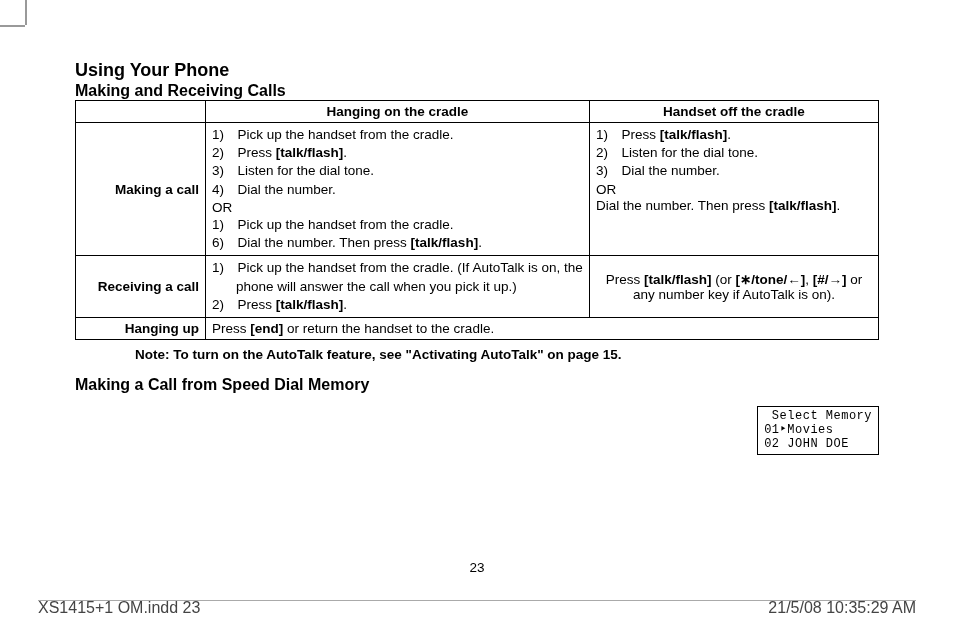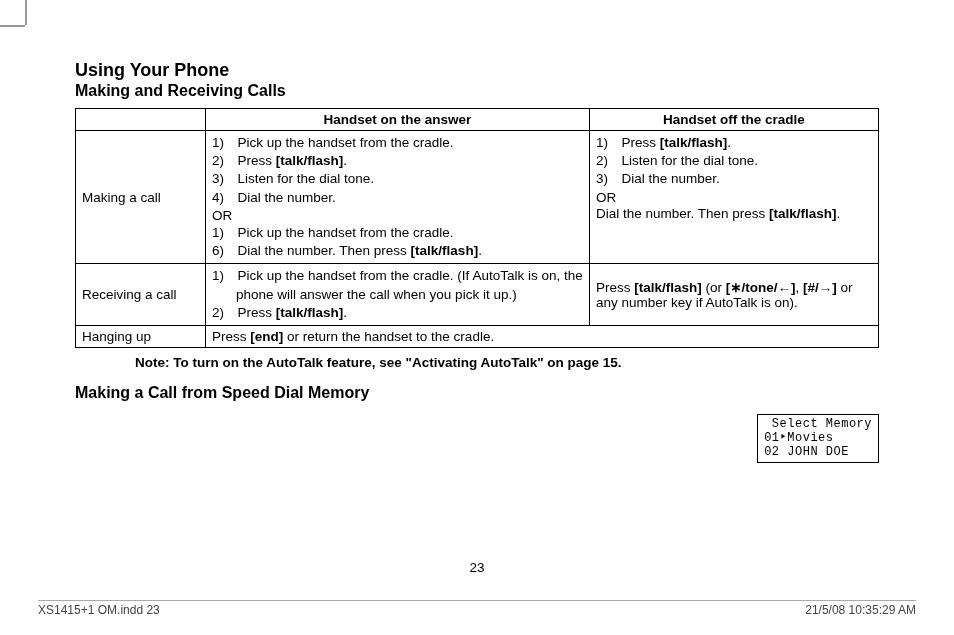--- a/index.html
+++ b/index.html
@@ -34,42 +34,42 @@
       background: #999;
     }
     h1 {
       font-size: 18px;
       font-weight: bold;
       margin-bottom: 1px;
     }
     h2 {
       font-size: 16px;
       font-weight: bold;
-      margin-bottom: 8px;
     }
     table {
       width: 100%;
       border-collapse: collapse;
       font-size: 13.5px;
     }
     th, td {
       border: 1px solid #000;
       padding: 3px 6px;
       vertical-align: top;
       text-align: left;
     }
     th {
       font-weight: bold;
       text-align: center;
       background: #fff;
     }
     .rowhead {
-      font-weight: normal;
+      font-weight: bold;
       vertical-align: middle;
       white-space: nowrap;
+      text-align: right;
     }
     ol {
       list-style: none;
       padding-left: 0;
     }
     ol li {
       padding-left: 24px;
       text-indent: -24px;
       line-height: 1.35;
     }
@@ -113,21 +113,21 @@
       transform: translateX(-50%);
       font-size: 13.5px;
     }
     .footer {
       position: absolute;
       bottom: 18px;
       left: 38px;
       right: 38px;
       display: flex;
       justify-content: space-between;
-      font-size: 12px;
+      font-size: 16px;
       color: #444;
     }
     .footer-divider {
       position: absolute;
       bottom: 34px;
       left: 38px;
       right: 38px;
       border-top: 1px solid #aaa;
     }
   </style>
@@ -137,21 +137,21 @@
 <div class="crop-mark-top"></div>
 <div class="crop-mark-left"></div>
 
 <h1>Using Your Phone</h1>
 <h2>Making and Receiving Calls</h2>
 
 <table>
   <tbody>
       <tr>
     <th style="border-top:1px solid #000; width:130px;"></th>
-    <th>Handset on the answer</th>
+    <th>Hanging on the cradle</th>
     <th>Handset off the cradle</th>
   </tr>
   <tr>
     <td class="rowhead">Making a call</td>
     <td>
       <ol>
         <li>1) Pick up the handset from the cradle.</li>
         <li><span>2) Press </span><b>[talk/flash]</b><span>.</span></li>
         <li>3) Listen for the dial tone.</li>
         <li>4) Dial the number.</li>
@@ -173,21 +173,21 @@
     </td>
   </tr>
   <tr>
     <td class="rowhead">Receiving a call</td>
     <td>
       <ol>
         <li>1) Pick up the handset from the cradle. (If AutoTalk is on, the phone will answer the call when you pick it up.)</li>
         <li><span>2) Press </span><b>[talk/flash]</b><span>.</span></li>
       </ol>
     </td>
-    <td style="vertical-align:middle;">
+    <td style="vertical-align:middle;text-align:center;">
       <span>Press </span><b>[talk/flash]</b><span> (or </span><b>[∗/tone/←]</b><span>, </span><b>[#/→]</b><span> or any number key if AutoTalk is on).</span>
     </td>
   </tr>
   <tr>
     <td class="rowhead">Hanging up</td>
     <td colspan="2"><span>Press </span><b>[end]</b><span> or return the handset to the cradle.</span></td>
   </tr>
 </tbody>
   </table>
 

